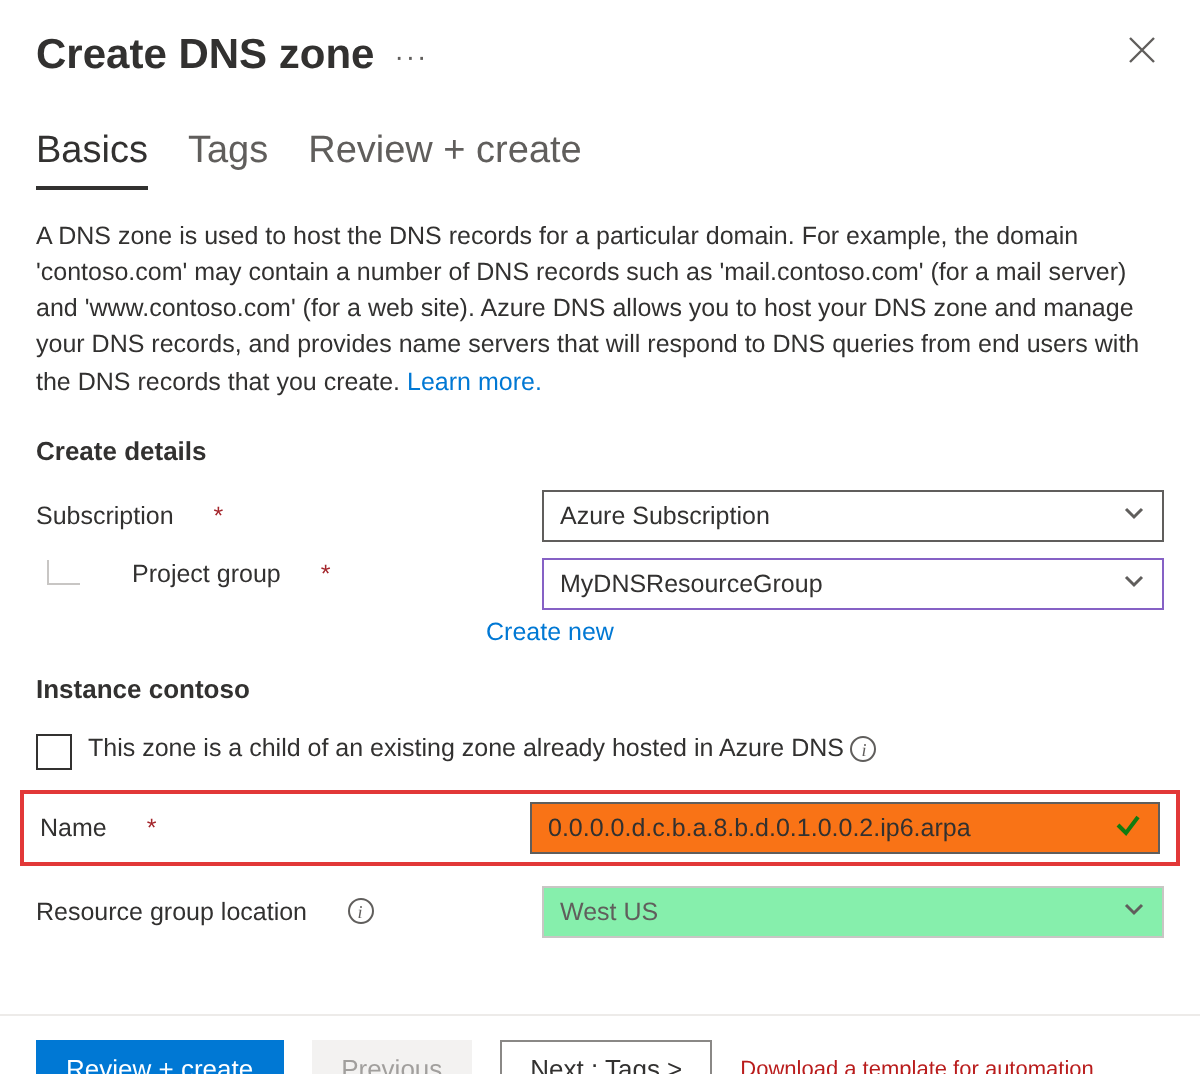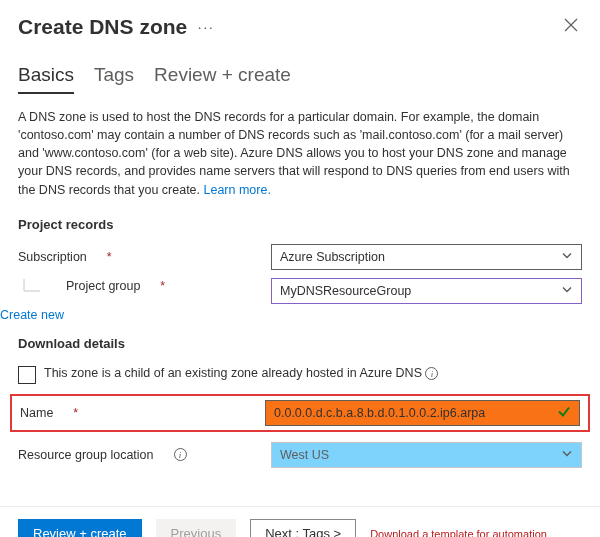--- a/index.html
+++ b/index.html
@@ -91,33 +91,34 @@
     border: 1px solid #605e5c;
     background: #fff;
     padding: 0 24px 0 8px;
     font-size: 12.5px;
     position: relative;
     display: flex;
     align-items: center;
     cursor: pointer;
   }
   .select.violet { border-color: #8661c5; }
-  .select.disabled { background: #7dd3fc; border-color: #c8c6c4; color: #605e5c; cursor: default;}
+  .select.disabled { background: #86efac; border-color: #c8c6c4; color: #605e5c; cursor: default;}
   .select .chevron, .input .chevron {
     position: absolute;
     right: 8px;
     top: 50%;
     transform: translateY(-50%);
   }
   .indent-connector {
     display: flex;
     align-items: flex-start;
   }
   .connector-svg { width: 28px; height: 24px; margin-left: 0; }
   .sublink {
+    padding-left: 243px;
     font-size: 12.5px;
   }
   .sublink a { color: #0078d4; text-decoration: none; cursor: pointer; }
   .checkbox-row {
     display: flex;
     align-items: flex-start;
     gap: 8px;
     padding: 6px 18px 2px 18px;
   }
   .checkbox {
@@ -217,21 +218,21 @@
   <div class="tab active">Basics</div>
   <div class="tab">Tags</div>
   <div class="tab">Review + create</div>
 </div>
 
 <div class="description">
   <span>A DNS zone is used to host the DNS records for a particular domain. For example, the domain 'contoso.com' may contain a number of DNS records such as 'mail.contoso.com' (for a mail server) and 'www.contoso.com' (for a web site). Azure DNS allows you to host your DNS zone and manage your DNS records, and provides name servers that will respond to DNS queries from end users with the DNS records that you create. </span>
   <a>Learn more.</a>
 </div>
 
-<div class="section-title">Project records</div>
+<div class="section-title">Create details</div>
 
 <div class="form-row">
   <div class="form-label">
     <span>Subscription</span>
     <span class="req">*</span>
   </div>
   <div class="form-control">
     <div class="select">
       <span>Azure Subscription</span>
       <span class="chevron">
@@ -260,21 +261,21 @@
           </svg>
       </span>
     </div>
   </div>
 </div>
 
 <div class="sublink">
   <a>Create new</a>
 </div>
 
-<div class="section-title">Download details</div>
+<div class="section-title">Instance contoso</div>
 
 <div class="checkbox-row">
   <div class="checkbox"></div>
   <div class="checkbox-label">
     <span>This zone is a child of an existing zone already hosted in Azure DNS</span>
     <span class="info-icon">i</span>
   </div>
 </div>
 
 <div class="highlight-row">

